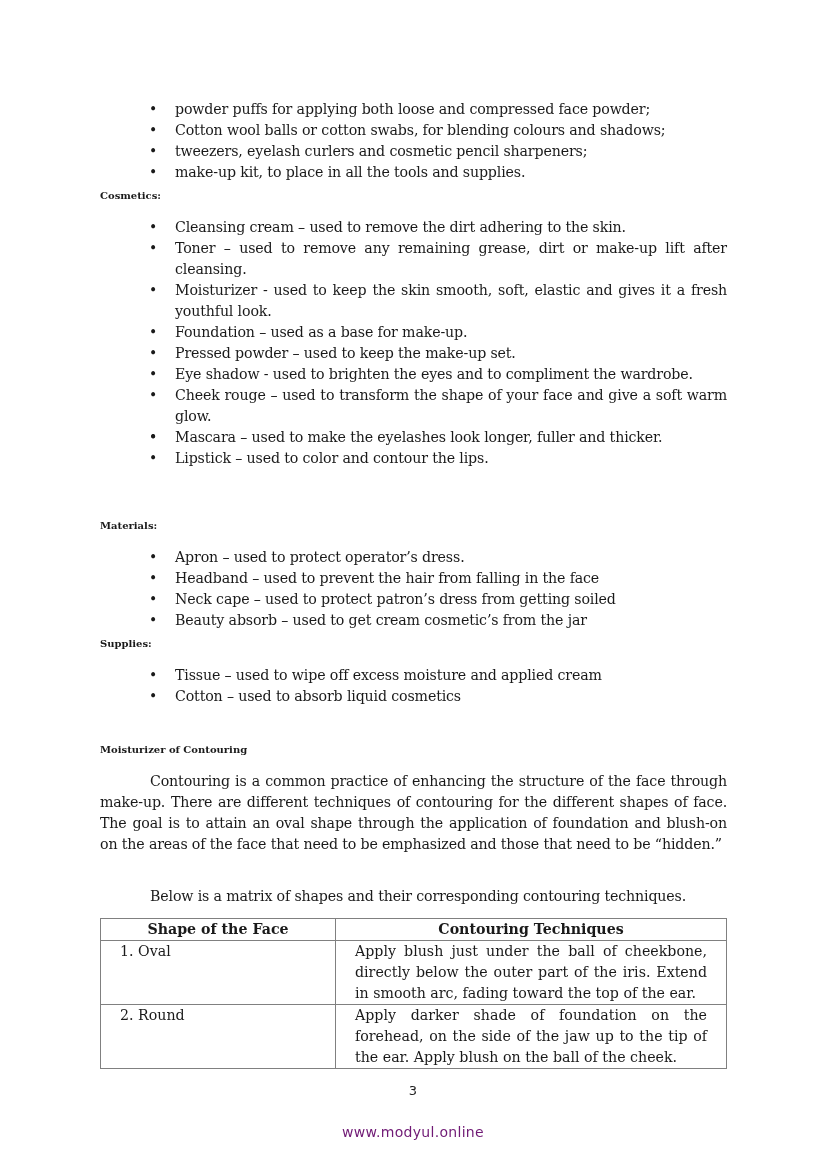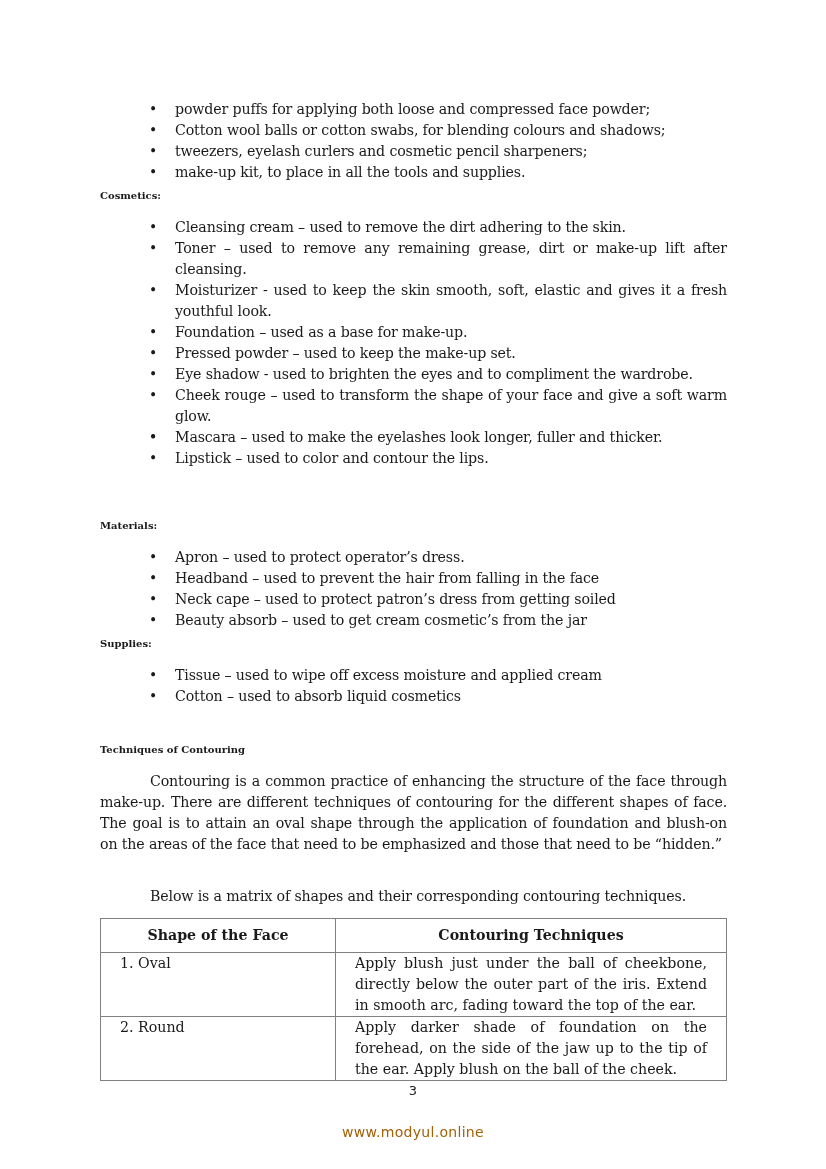--- a/index.html
+++ b/index.html
@@ -75,21 +75,21 @@
       border: 1px solid #808080;
       vertical-align: top;
       font-family: "DejaVu Serif", serif;
       font-size: 14.2px;
       line-height: 21px;
       padding: 0 19px;
     }
     table.matrix th {
       font-weight: bold;
       text-align: center;
-      padding: 6px 6px;
+      padding: 0 6px;
       height: 21px;
     }
     table.matrix td.shape { width: 196px; }
     table.matrix td.tech { text-align: justify; }
     .page-number {
       position: absolute;
       left: 0;
       width: 826px;
       top: 1083px;
       text-align: center;
@@ -98,21 +98,21 @@
       color: #222;
     }
     .watermark {
       position: absolute;
       left: 0;
       width: 826px;
       top: 1124px;
       text-align: center;
       font-family: "DejaVu Sans", sans-serif;
       font-size: 14px;
-      color: #a16207;
+      color: #701a75;
       letter-spacing: 0.3px;
     }
   </style>
 </head>
 <body>
 
 <div class="page">
 
   <ul class="bullets text" style="top:99px;">
     <li><span class="bullet">•</span><span>powder puffs for applying both loose and compressed face powder;</span></li>
@@ -142,21 +142,21 @@
     <li><span class="bullet">•</span><span>Neck cape – used to protect patron’s dress from getting soiled</span></li>
     <li><span class="bullet">•</span><span>Beauty absorb – used to get cream cosmetic’s from the jar</span></li>
   </ul>
 
   <div class="heading" style="top:633px;text-align:center;">Supplies:</div>
   <ul class="bullets text" style="top:665px;">
     <li><span class="bullet">•</span><span>Tissue – used to wipe off excess moisture and applied cream</span></li>
     <li><span class="bullet">•</span><span>Cotton – used to absorb liquid cosmetics</span></li>
   </ul>
 
-  <div class="heading" style="top:739px;">Techniques of Contouring</div>
+  <div class="heading" style="top:739px;">Moisturizer of Contouring</div>
   <p class="para text indent" style="top:771px;">Contouring is a common practice of enhancing the structure of the face through make-up. There are different techniques of contouring for the different shapes of face. The goal is to attain an oval shape through the application of foundation and blush-on on the areas of the face that need to be emphasized and those that need to be “hidden.”</p>
   <p class="para text indent" style="top:886px;">Below is a matrix of shapes and their corresponding contouring techniques.</p>
 
   <table class="matrix">
     <thead>
       <tr>
         <th>Shape of the Face</th>
         <th>Contouring Techniques</th>
       </tr>
     </thead>

